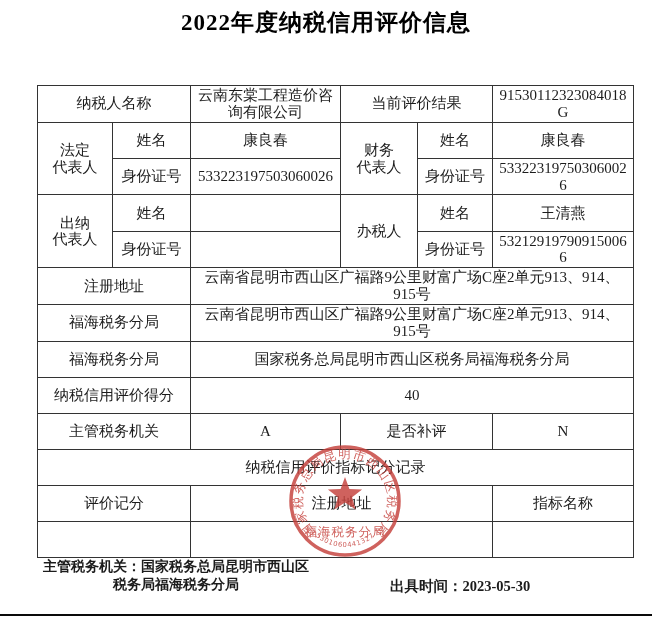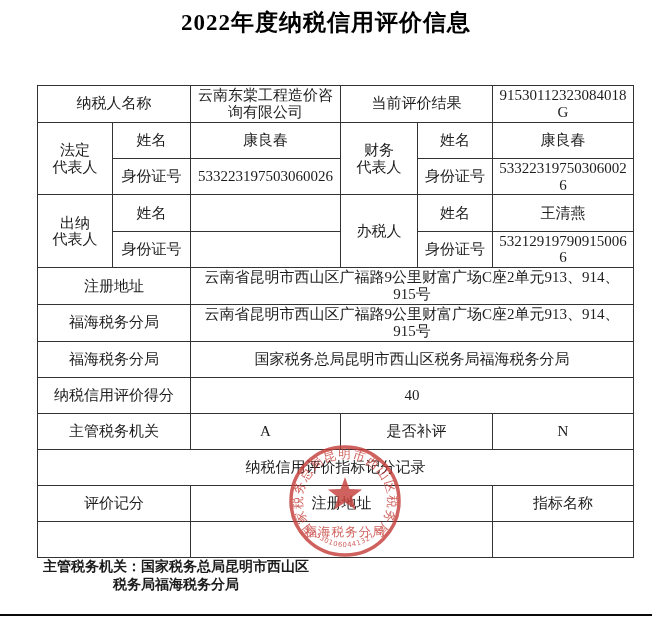--- a/index.html
+++ b/index.html
@@ -146,16 +146,19 @@
       <polygon fill="#c5403b" points="345,477 349.4,488.9 362.1,489.4 352.1,497.3 355.6,509.6 345,502.5 334.4,509.6 337.9,497.3 327.9,489.4 340.6,488.9"></polygon>
       <text x="345" y="536" text-anchor="middle" font-size="12.5" fill="#c5403b" letter-spacing="1" font-family="Liberation Serif, DejaVu Serif, serif">福海税务分局</text>
       <text font-size="6.8" fill="#c5403b" letter-spacing="0.6" font-family="DejaVu Sans, sans-serif">
         <textPath href="#codePath" startOffset="50%" text-anchor="middle">5301060441327</textPath>
       </text>
     </g>
   </svg>
 
   <div class="footer-authority">主管税务机关：国家税务总局昆明市西山区税务局福海税务分局</div>
 
+  <div class="footer-date">
+    <span>出具时间：</span><span>2023-05-30</span>
+  </div>
 
   <div class="bottom-line"></div>
 
 </div>
 
 </body></html>

